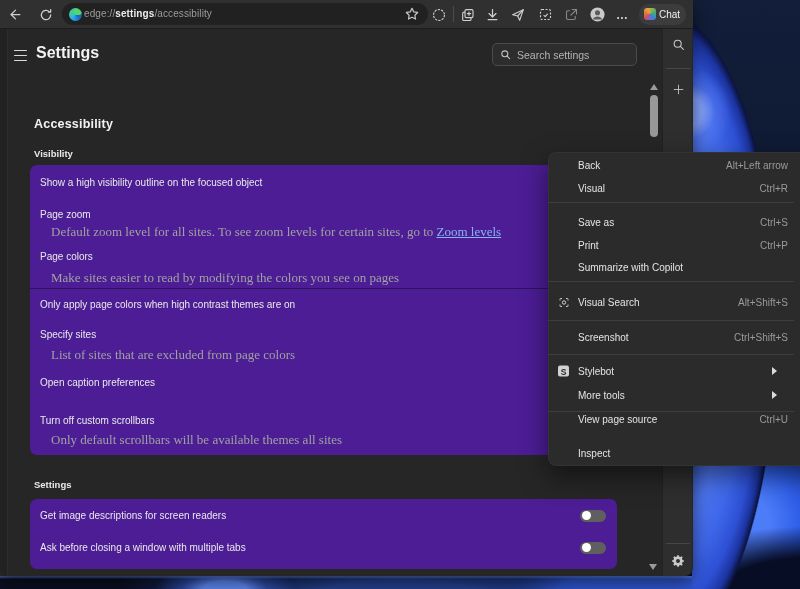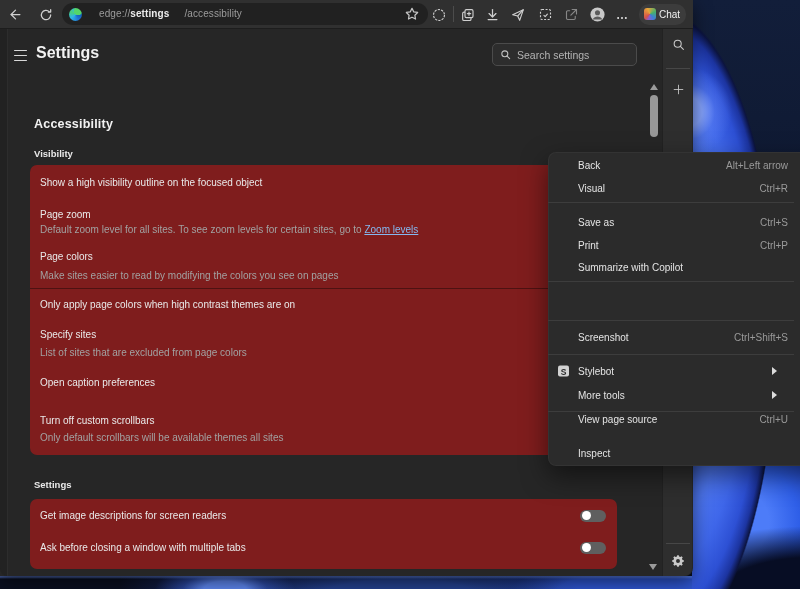--- a/index.html
+++ b/index.html
@@ -52,21 +52,21 @@
     background:#212121; border-radius:11px;
     display:flex; align-items:center;
   }
   .edge-logo {
     position:absolute; left:7px; top:4.5px; width:13px; height:13px; border-radius:50%;
     background:
       radial-gradient(circle at 70% 22%, #54d66a 0 30%, rgba(0,0,0,0) 34%),
       conic-gradient(from 140deg, #1f6fd0, #2fb5e8 25%, #47d17c 45%, #35b9e9 60%, #0d59a8 80%, #1f6fd0);
   }
   .url { position:absolute; left:22px; top:0; height:22px; line-height:22px; font-size:10px; letter-spacing:.1px; white-space:nowrap; }
-  .url .dim { color:#9c9c9c;margin-left:15px; }
+  .url .dim { color:#9c9c9c; }
   .url .hl  { color:#ececec; font-weight:bold; }
   .fav-star { position:absolute; right:8px; top:3px; width:16px; height:16px; color:#c6c6c6; }
   .sep-v { position:absolute; top:6px; width:1px; height:16px; background:#4c4c4c; }
   .chat-btn {
     position:absolute; left:639px; top:3.5px; width:47px; height:21px;
     background:#3c3c3c; border-radius:10px;
     display:flex; align-items:center; gap:3px; padding-left:5px;
     color:#f0f0f0; font-size:10px;
   }
   .copilot-logo { width:12px; height:12px; border-radius:3px;
@@ -93,23 +93,23 @@
     position:absolute; left:492px; top:14px; width:145px; height:23px;
     background:#2d2d2d; border:1px solid #4b4b4b; border-radius:5px;
     display:flex; align-items:center; padding-left:7px; gap:6px;
   }
   .search-box .ph { font-size:10.5px; color:#b4b4b4; }
   .sicon { color:#c2c2c2; display:flex; }
 
   .page-title { position:absolute; left:34px; top:88px; font-size:12.5px; font-weight:bold; color:#f2f2f2; letter-spacing:.2px; }
   .section-h { position:absolute; left:34px; font-size:9.5px; font-weight:bold; color:#e9e9e9; }
 
-  .card { position:absolute; left:30px; width:587px; background:#7f1d1d; border-radius:7px;text-align:right; }
+  .card { position:absolute; left:30px; width:587px; background:#4c1d95; border-radius:7px;text-align:right; }
   .row-t { position:absolute; left:10px; font-size:10px; color:#e9e9e9; white-space:nowrap; }
-  .row-s { position:absolute; left:10px; font-size:10px; color:#a2a2a2; white-space:nowrap; }
+  .row-s { position:absolute; left:21px; font-size:13px; color:#a2a2a2; white-space:nowrap;font-family:Liberation Serif, serif; }
   .row-s a { color:#85b8f0; text-decoration:underline; }
   .card-div { position:absolute; left:0; width:587px; height:1px; background:rgba(0,0,0,.38); }
 
   .toggle { position:absolute; left:550px; width:26px; height:12px; border-radius:7px; background:#5f5f5f; }
   .toggle .knob { position:absolute; left:2px; top:1.5px; width:9px; height:9px; border-radius:50%; background:#fff; }
 
   
   .sb-thumb { position:absolute; left:650px; top:95px; width:8px; height:42px; border-radius:4px; background:#989898; }
   .sb-up    { position:absolute; left:650px; top:84px; width:0; height:0; border-left:4.5px solid transparent; border-right:4.5px solid transparent; border-bottom:6px solid #9b9b9b; }
   .sb-down  { position:absolute; left:649px; top:564px; width:0; height:0; border-left:4.5px solid transparent; border-right:4.5px solid transparent; border-top:6px solid #9b9b9b; }
@@ -320,20 +320,30 @@
       <span class="sc">Ctrl+S</span>
     </div>
   <div class="mi" style="top:82.5px">
       <span>Print</span>
       <span class="sc">Ctrl+P</span>
     </div>
   <div class="mi" style="top:104.5px">
       <span>Summarize with Copilot</span>
     </div>
   <div class="mdiv" style="top:129px"></div>
+  <div class="mi" style="top:139.5px">
+    <span class="micon">
+      <svg width="12" height="12" viewBox="0 0 24 24" fill="none" stroke="currentColor" stroke-width="2">
+          <path d="M4 8V5.5A1.5 1.5 0 0 1 5.5 4H8M16 4h2.5A1.5 1.5 0 0 1 20 5.5V8M20 16v2.5a1.5 1.5 0 0 1-1.5 1.5H16M8 20H5.5A1.5 1.5 0 0 1 4 18.5V16"></path>
+          <circle cx="12" cy="12" r="3.4"></circle>
+        </svg>
+    </span>
+    <span>Visual Search</span>
+      <span class="sc">Alt+Shift+S</span>
+  </div>
   <div class="mdiv" style="top:168px"></div>
   <div class="mi" style="top:174.5px">
       <span>Screenshot</span>
       <span class="sc">Ctrl+Shift+S</span>
     </div>
   <div class="mdiv" style="top:202px"></div>
   <div class="mi" style="top:208px">
     <span class="micon">
         <span class="stylebot-badge">S</span>
       </span>

